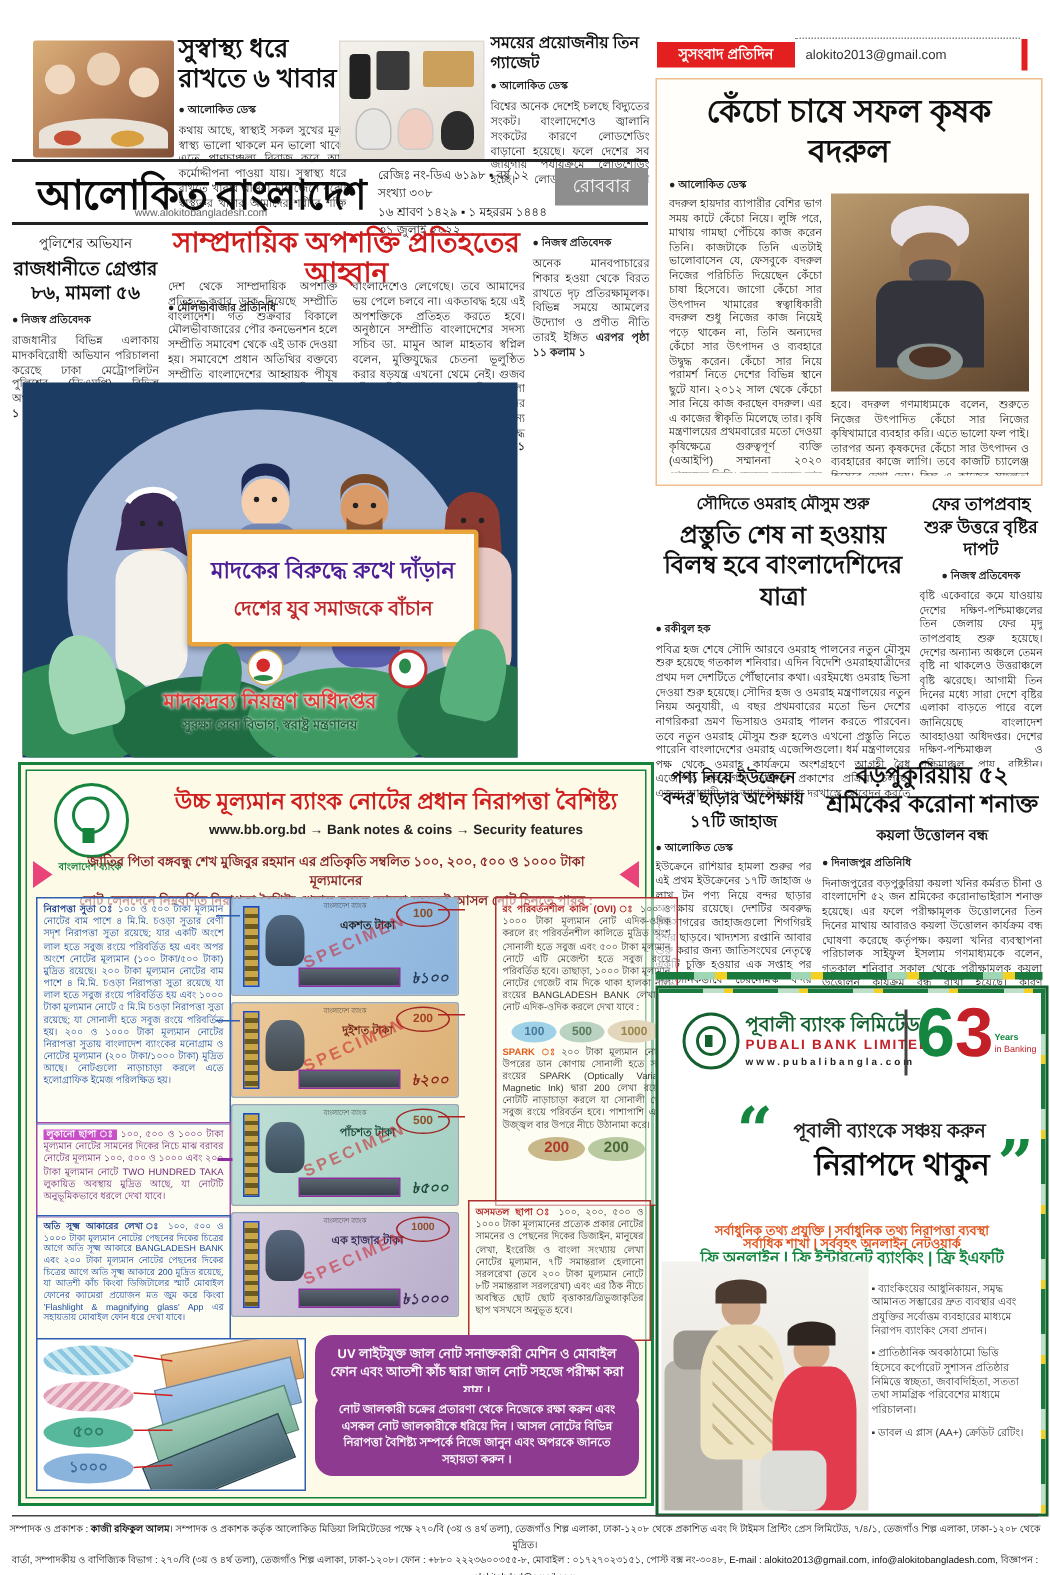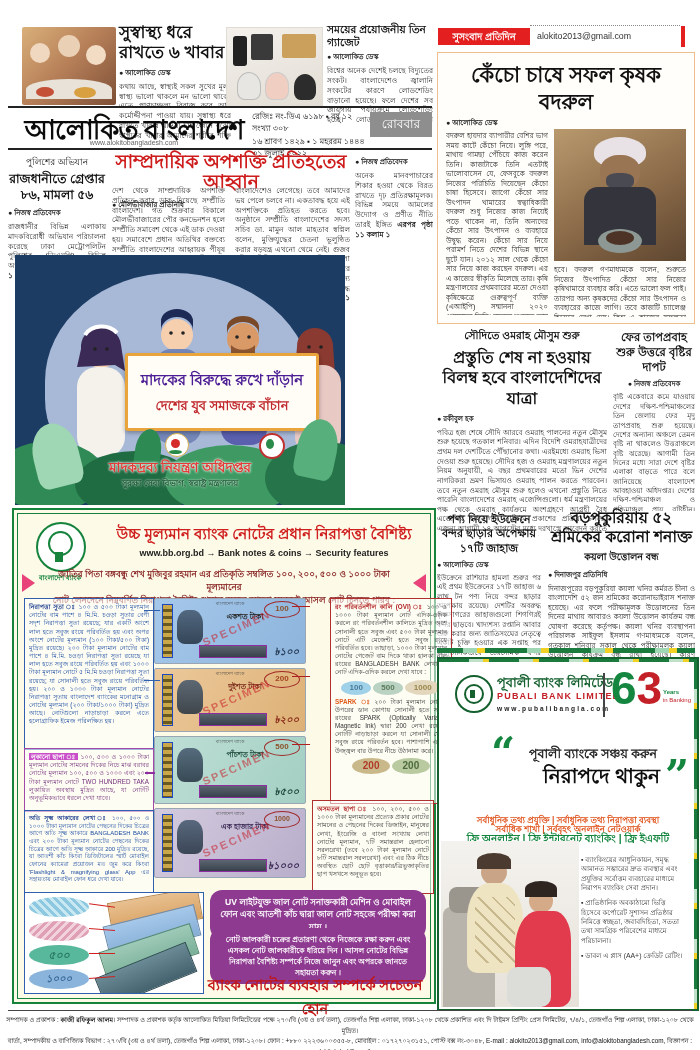--- a/index.html
+++ b/index.html
@@ -323,38 +323,37 @@
       <div class="ctr" style="margin-top:3px;">
         <span class="oval" style="width:38px;height:16px;line-height:16px;background:#c9b98a;color:#b03a2a;font-size:10px;">200</span>
         <span class="oval" style="width:38px;height:16px;line-height:16px;background:#b9c9a0;color:#4a6a3a;font-size:10px;">200</span>
       </div>
     </div>
     <div class="bb-box bb-red" style="left:298px;top:290px;width:112px;height:84px;overflow:hidden;">
       <span class="b" style="color:#b02020;">অসমতল ছাপা ঃ</span>
       <span>১০০, ২০০, ৫০০ ও ১০০০ টাকা মূল্যমানের প্রত্যেক প্রকার নোটের সামনের ও পেছনের দিকের ডিজাইন, মানুষের লেখা, ইংরেজি ও বাংলা সংখ্যায় লেখা নোটের মূল্যমান, ৭টি সমান্তরাল হেলানো সরলরেখা (তবে ২০০ টাকা মূল্যমান নোটে ৮টি সমান্তরাল সরলরেখা) এবং এর ঠিক নীচে অবস্থিত ছোট ছোট বৃত্তাকার/ত্রিভুজাকৃতির ছাপ খসখসে অনুভূত হবে।</span>
     </div>
 
-    <div class="abs" style="left:10px;top:382px;width:178px;height:100px;border:1.5px solid #2f5fae;background:#fff;overflow:hidden;font-style:italic;">
+    <div class="abs" style="left:10px;top:382px;width:178px;height:100px;border:1.5px solid #2f5fae;background:#fff;overflow:hidden;">
       <div class="abs" style="left:4px;top:4px;width:60px;height:20px;border-radius:50%;background:repeating-linear-gradient(45deg,#8ec8e0 0 3px,#c8e8f2 3px 6px);"></div>
       <div class="abs" style="left:4px;top:28px;width:60px;height:20px;border-radius:50%;background:repeating-linear-gradient(-45deg,#e0a0b4 0 3px,#f2d2dc 3px 6px);"></div>
       <div class="abs ctr" style="left:4px;top:52px;width:60px;height:20px;border-radius:50%;background:#58b89c;color:#2a7a62;font-size:11px;font-weight:bold;line-height:20px;">৫০০</div>
       <div class="abs ctr" style="left:4px;top:76px;width:60px;height:20px;border-radius:50%;background:#8ab4dc;color:#3a6a9a;font-size:10px;font-weight:bold;line-height:20px;">১০০০</div>
       <div class="abs" style="left:84px;top:2px;width:90px;height:30px;background:linear-gradient(#e8c090,#d8a060);transform:rotate(-10deg);border:1px solid #b8864a;"></div>
       <div class="abs" style="left:80px;top:22px;width:92px;height:30px;background:linear-gradient(#a5c8ea,#86aed6);transform:rotate(-14deg);border:1px solid #6a8ab0;"></div>
       <div class="abs" style="left:76px;top:44px;width:94px;height:30px;background:linear-gradient(#9ecab8,#7ab098);transform:rotate(-18deg);border:1px solid #548a6e;"></div>
       <div class="abs" style="left:72px;top:66px;width:96px;height:30px;background:linear-gradient(#6a8a96,#44626e);transform:rotate(-22deg);border:1px solid #2e4852;"></div>
       <div class="abs" style="left:64px;top:12px;width:26px;border-top:1.5px solid #d02020;transform:rotate(8deg);"></div>
       <div class="abs" style="left:64px;top:36px;width:26px;border-top:1.5px solid #d02020;transform:rotate(4deg);"></div>
       <div class="abs" style="left:64px;top:60px;width:26px;border-top:1.5px solid #d02020;"></div>
       <div class="abs" style="left:64px;top:84px;width:26px;border-top:1.5px solid #d02020;transform:rotate(-4deg);"></div>
     </div>
 
     <div class="purple-pill" style="left:196px;top:380px;width:196px;">UV লাইটযুক্ত জাল নোট সনাক্তকারী মেশিন ও মোবাইল ফোন এবং আতশী কাঁচ দ্বারা জাল নোট সহজে পরীক্ষা করা যায় ।</div>
     <div class="purple-pill" style="left:196px;top:418px;width:196px;font-size:7.6px;">নোট জালকারী চক্রের প্রতারণা থেকে নিজেকে রক্ষা করুন এবং এসকল নোট জালকারীকে ধরিয়ে দিন । আসল নোটের বিভিন্ন নিরাপত্তা বৈশিষ্ট্য সম্পর্কে নিজে জানুন এবং অপরকে জানতে সহায়তা করুন ।</div>
-    <div class="abs ctr b" style="left:190px;top:464px;width:222px;font-size:14.5px;color:#c41414;">ব্যাংক নোটের ব্যবহার সম্পর্কে সচেতন হোন</div>
   </div>
 
   <div class="abs" style="left:437px;top:648px;width:258px;height:5px;background:repeating-linear-gradient(90deg,#1b7a3e 0 26px,#9fd6b4 26px 40px,#f3d024 40px 48px,#1b7a3e 48px 64px);"></div>
 
   <div class="abs" style="left:437px;top:657px;width:258px;height:350px;background:#fff;border:2px solid #14602e;overflow:hidden;">
     <div class="abs" style="left:0;top:0;width:100%;height:3px;background:repeating-linear-gradient(90deg,#1b7a3e 0 30px,#bfe0c8 30px 44px,#f3d024 44px 50px);"></div>
     <div class="abs" style="right:0;top:0;width:3px;height:100%;background:repeating-linear-gradient(180deg,#1b7a3e 0 30px,#bfe0c8 30px 44px,#f3d024 44px 50px);"></div>
 
     <div class="abs" style="left:16px;top:16px;width:34px;height:34px;border-radius:50%;border:2.5px solid #14602e;background:#fff;">
       <div class="abs" style="left:7px;top:7px;width:16px;height:16px;border-radius:50%;border:2px solid #14602e;"></div>

